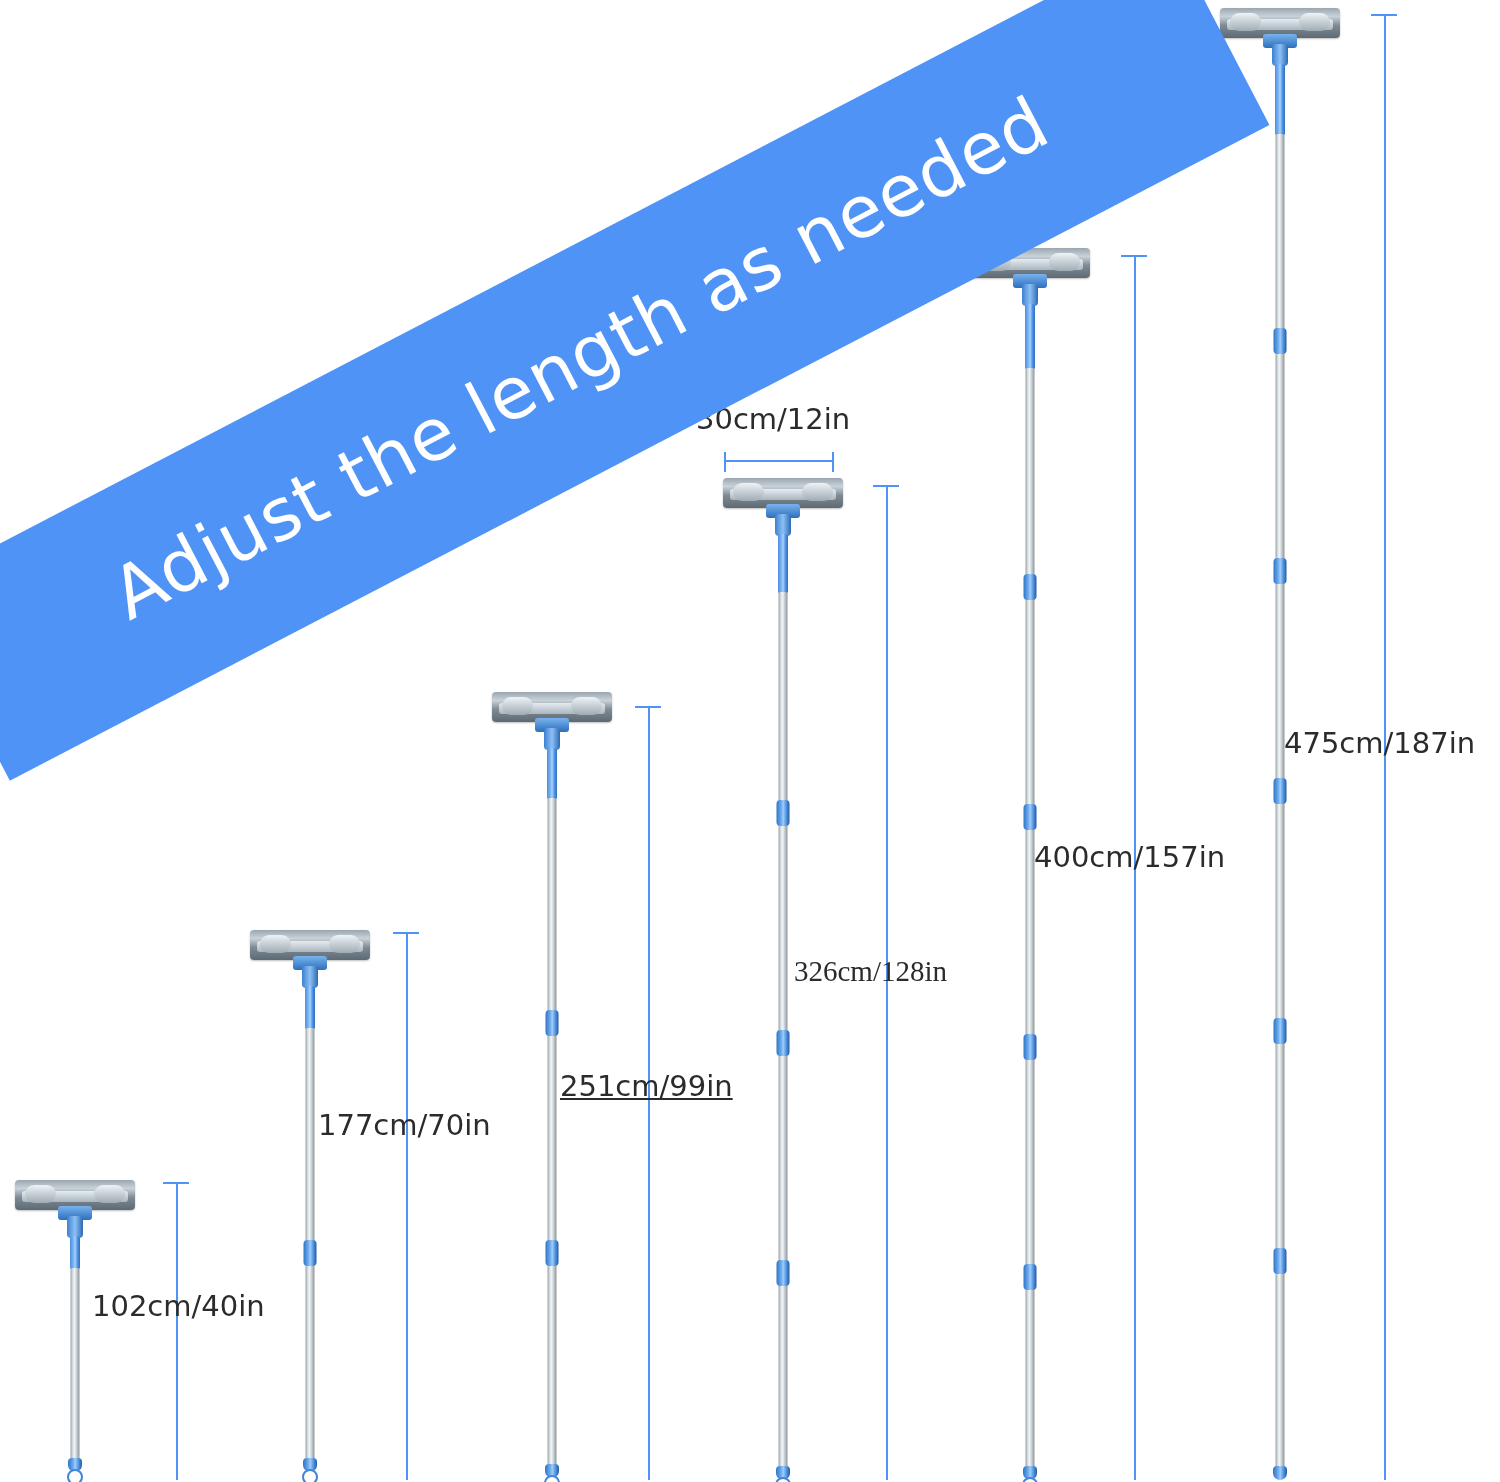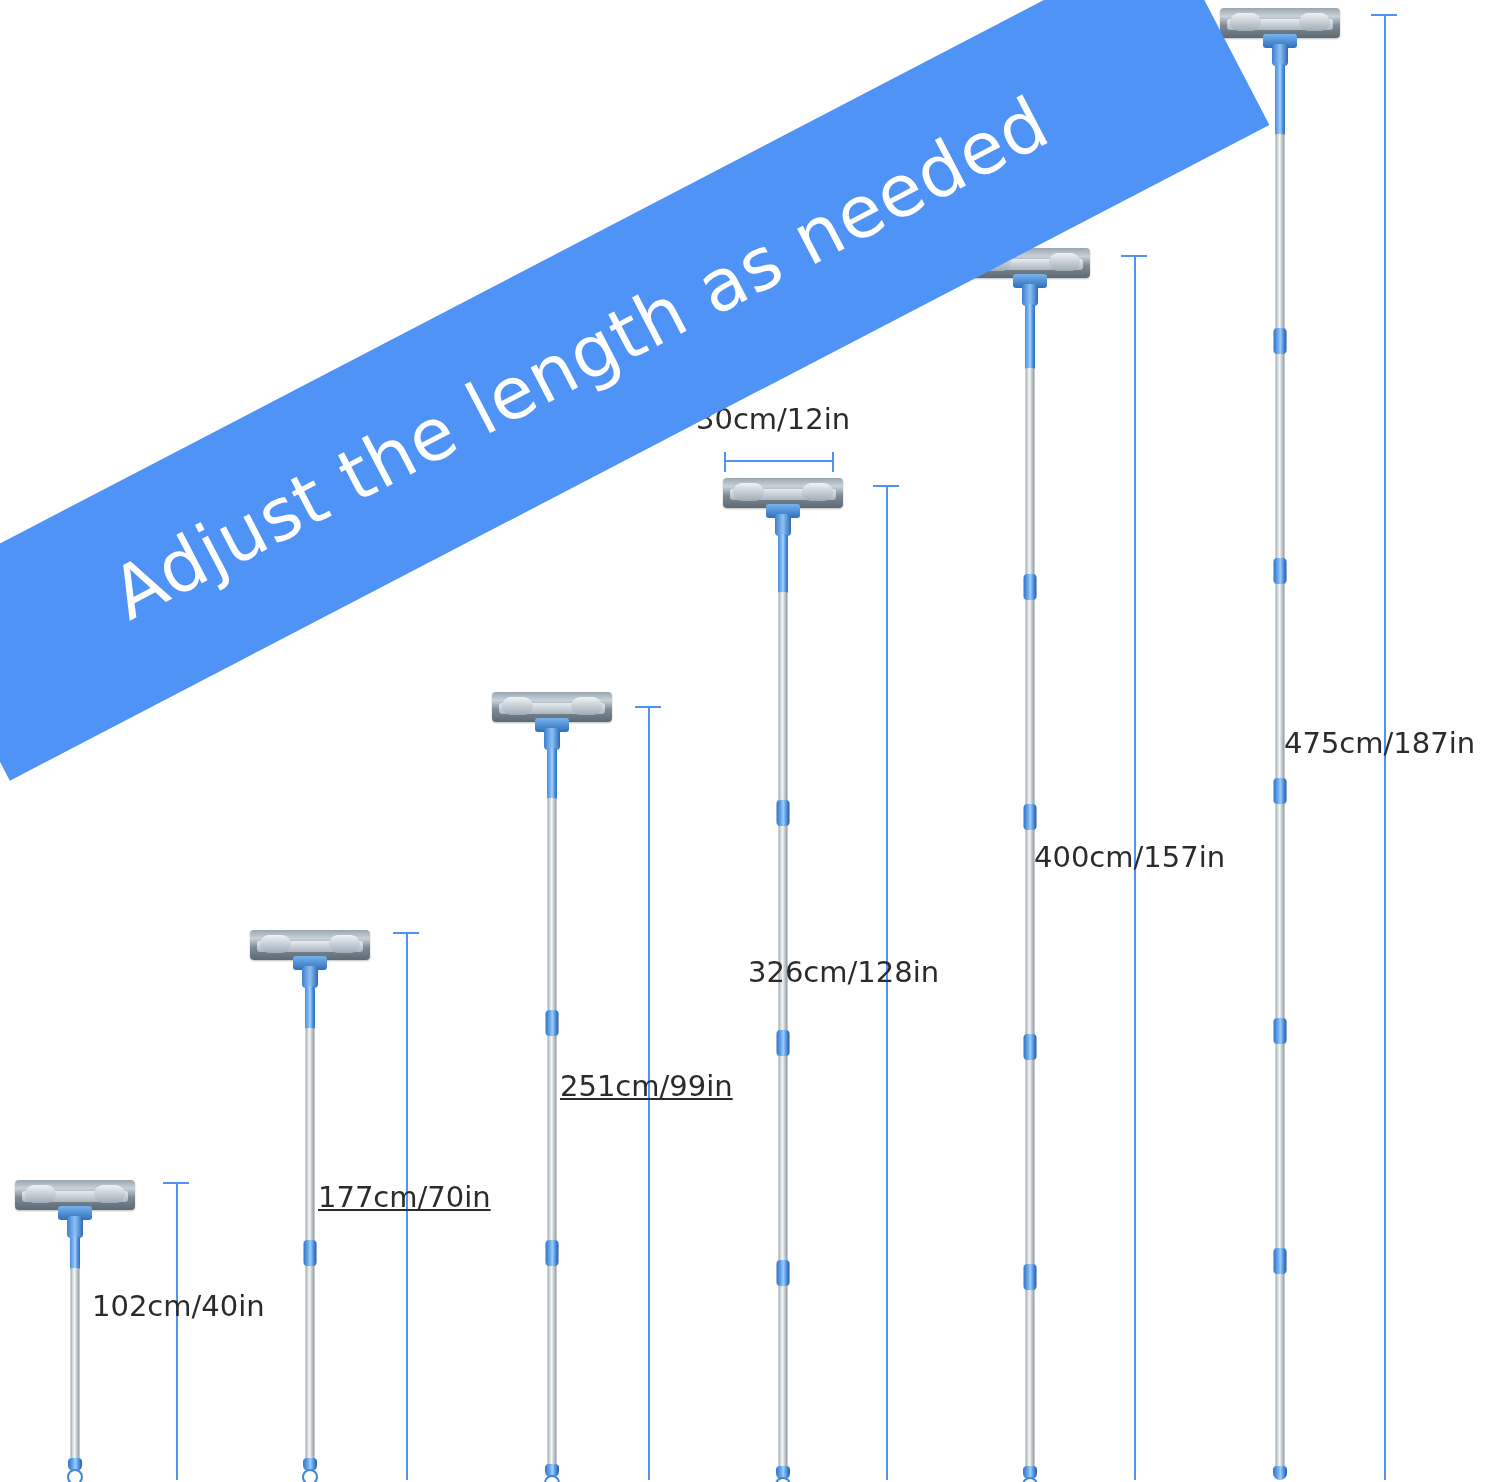--- a/index.html
+++ b/index.html
@@ -208,21 +208,21 @@
     <div class="head-clip" style="top:26px; width:34px;"></div>
     <div class="neck" style="top:36px;"></div>
     <div class="pole-upper" style="top:56px; height:44px;"></div>
     <div class="pole" style="top:98px; height:434px;"></div>
     <div class="joint" style="top:310px;"></div>
     <div class="tip" style="top:528px; height:14px;"></div>
     <div class="tip-ring" style="top:539px;"></div>
   </div>
   <div class="vline" style="left:406px; top:932px; height:548px;"></div>
   <div class="vcap" style="left:393px; top:932px;"></div>
-  <div class="dim-label" style="left:318px; top:1180px;text-decoration:underline;">177cm/70in</div>
+  <div class="dim-label" style="left:318px; top:1108px;">177cm/70in</div>
 
   <div class="mop" style="left:487px; top:692px; width:130px; height:790px;">
     <div class="head" style="top:0; width:120px;">
       <div class="head-lobe" style="left:8%;"></div>
       <div class="head-lobe" style="right:8%;"></div>
     </div>
     <div class="head-clip" style="top:26px; width:34px;"></div>
     <div class="neck" style="top:36px;"></div>
     <div class="pole-upper" style="top:56px; height:52px;"></div>
     <div class="pole" style="top:106px; height:672px;"></div>
@@ -251,21 +251,21 @@
     <div class="tip-ring" style="top:999px;"></div>
   </div>
 
   <div class="hline" style="left:724px; top:460px; width:110px;"></div>
   <div class="hcap" style="left:724px; top:452px;"></div>
   <div class="hcap" style="left:832px; top:452px;"></div>
   <div class="dim-label" style="left:696px; top:402px;">30cm/12in</div>
 
   <div class="vline" style="left:886px; top:485px; height:995px;"></div>
   <div class="vcap" style="left:873px; top:485px;"></div>
-  <div class="dim-label" style="left:748px; top:955px;">326cm/128in</div>
+  <div class="dim-label" style="left:794px; top:955px;font-family:Liberation Serif, serif;">326cm/128in</div>
 
   <div class="mop" style="left:965px; top:248px; width:130px; height:1234px;">
     <div class="head" style="top:0; width:120px;">
       <div class="head-lobe" style="left:8%;"></div>
       <div class="head-lobe" style="right:8%;"></div>
     </div>
     <div class="head-clip" style="top:26px; width:34px;"></div>
     <div class="neck" style="top:36px;"></div>
     <div class="pole-upper" style="top:56px; height:66px;"></div>
     <div class="pole" style="top:120px; height:1104px;"></div>

